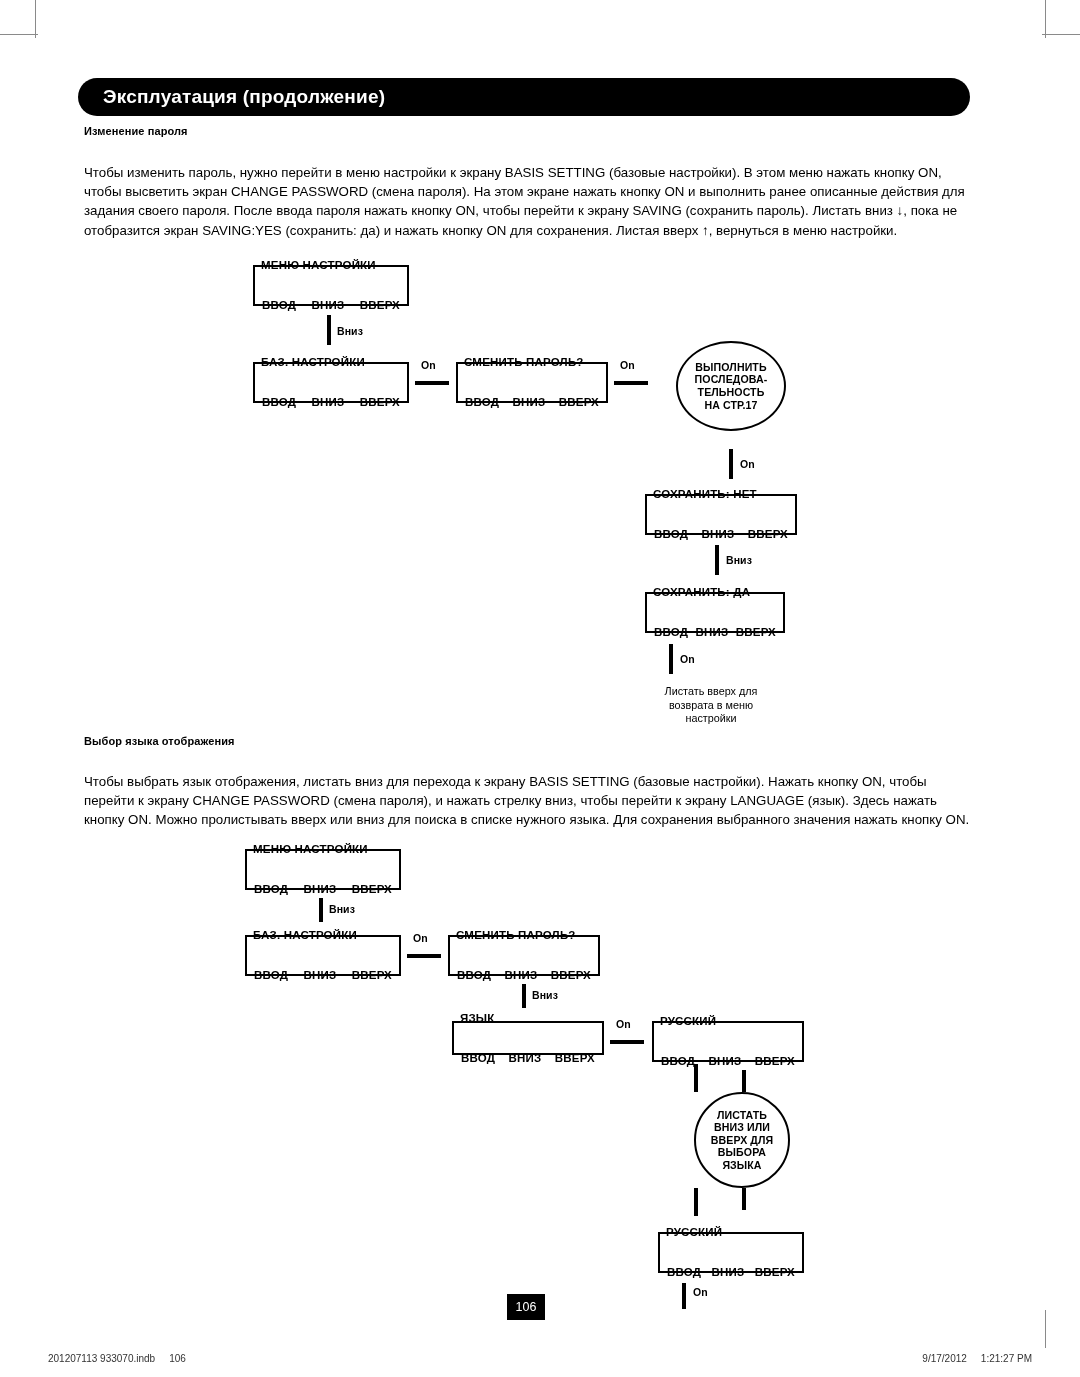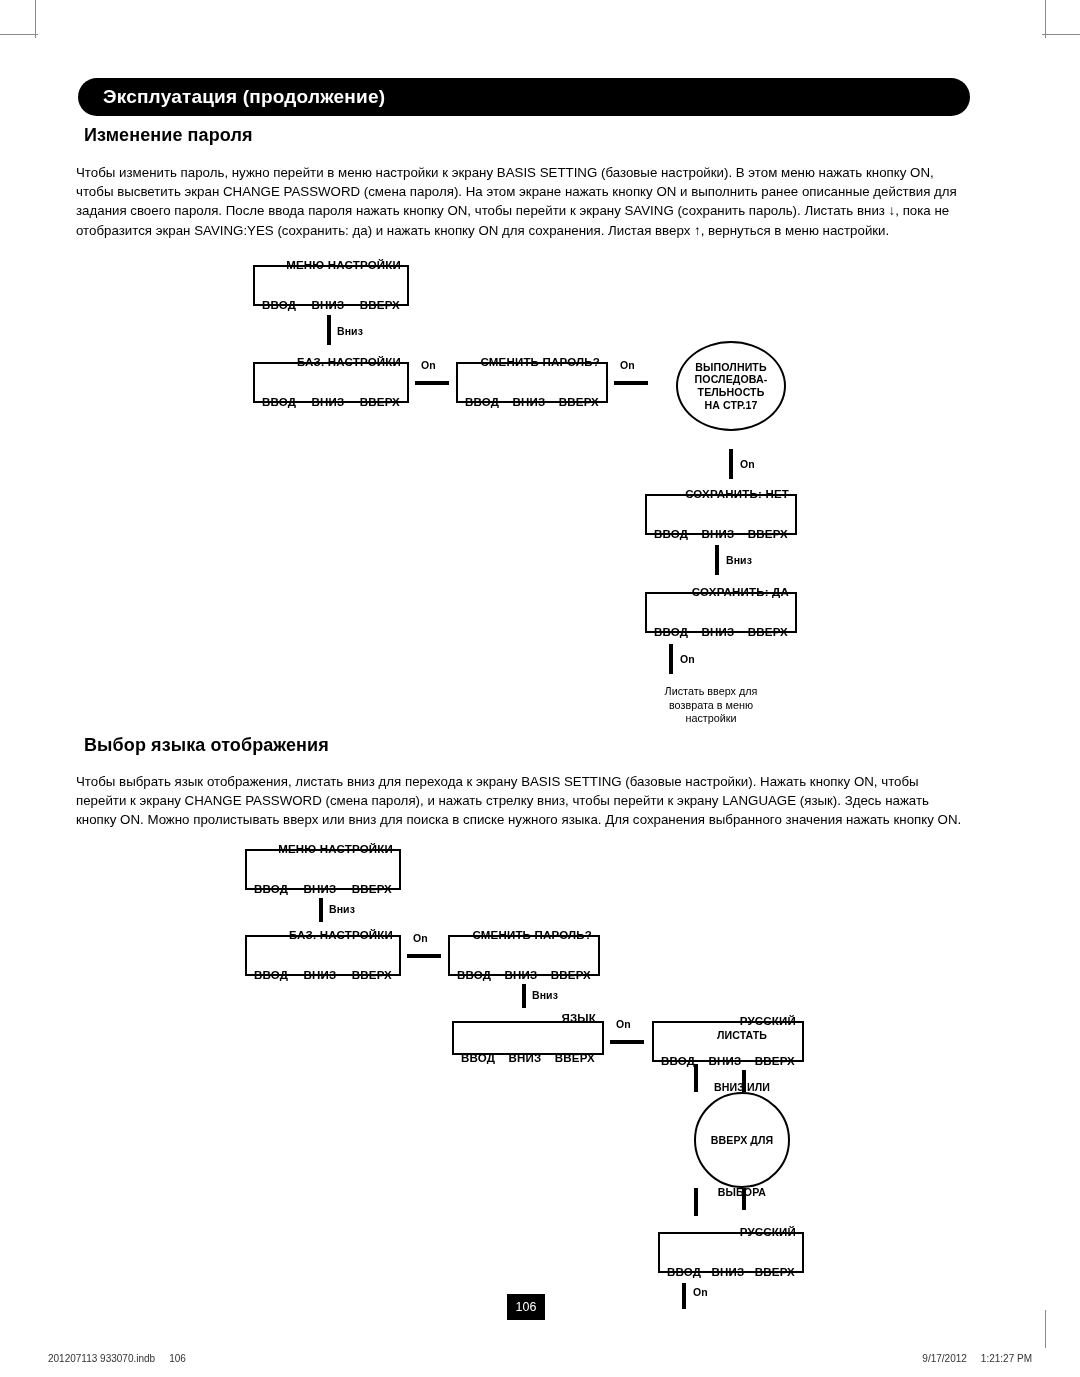--- a/index.html
+++ b/index.html
@@ -39,44 +39,44 @@
     font-size: 19px;
     font-weight: bold;
     letter-spacing: 0.2px;
     padding-left: 25px;
   }
 
   
   .h2 {
     position: absolute;
     left: 84px;
-    font-size: 18px;
+    font-size: 11px;
     font-weight: bold;
     letter-spacing: 0.1px;
   }
   .para {
     position: absolute;
-    left: 76px;
+    left: 84px;
     width: 886px;
     font-size: 13.3px;
     line-height: 19.2px;
     text-align: left;
   }
 
   
   .dgm { position: absolute; }
 
   .lcd {
     position: absolute;
     border: 2.5px solid #000000;
     background: #ffffff;
     display: flex;
     flex-direction: column;
     justify-content: center;
-    align-items: flex-end;
+    align-items: flex-start;
     padding: 2px 6px 3px 6px;
   }
   .lcd .l1 {
     font-size: 11.5px;
     font-weight: bold;
     letter-spacing: 0.2px;
     line-height: 14px;
     white-space: nowrap;
   }
   .lcd .l2 {
@@ -227,21 +227,21 @@
     <div class="l2">
       <span>ВВОД</span>
       <span>ВНИЗ</span>
       <span>ВВЕРХ</span>
     </div>
   </div>
 
   <div class="bar-v" style="left:715px; top:545px; height:30px;"></div>
   <div class="conn-label" style="left:726px; top:554px;">Вниз</div>
 
-  <div class="lcd" style="left:645px; top:592px; width:152px; height:41px;">
+  <div class="lcd" style="left:645px; top:592px; width:140px; height:41px;">
     <div class="l1">СОХРАНИТЬ: ДА</div>
     <div class="l2">
       <span>ВВОД</span>
       <span>ВНИЗ</span>
       <span>ВВЕРХ</span>
     </div>
   </div>
 
   <div class="bar-v" style="left:669px; top:644px; height:30px;"></div>
   <div class="conn-label" style="left:680px; top:653px;">On</div>
@@ -311,21 +311,21 @@
     <div class="l2">
       <span>ВВОД</span>
       <span>ВНИЗ</span>
       <span>ВВЕРХ</span>
     </div>
   </div>
 
   <div class="bar-v" style="left:694px; top:1064px; height:28px;"></div>
   <div class="bar-v" style="left:742px; top:1070px; height:22px;"></div>
 
-  <div class="circ" style="left:694px; top:1092px; width:96px; height:96px;gap:40px;">
+  <div class="circ" style="left:694px; top:1092px; width:96px; height:96px;">
     <div>ЛИСТАТЬ</div>
     <div>ВНИЗ ИЛИ</div>
     <div>ВВЕРХ ДЛЯ</div>
     <div>ВЫБОРА</div>
     <div>ЯЗЫКА</div>
   </div>
 
   <div class="bar-v" style="left:694px; top:1188px; height:28px;"></div>
   <div class="bar-v" style="left:742px; top:1188px; height:22px;"></div>
 

